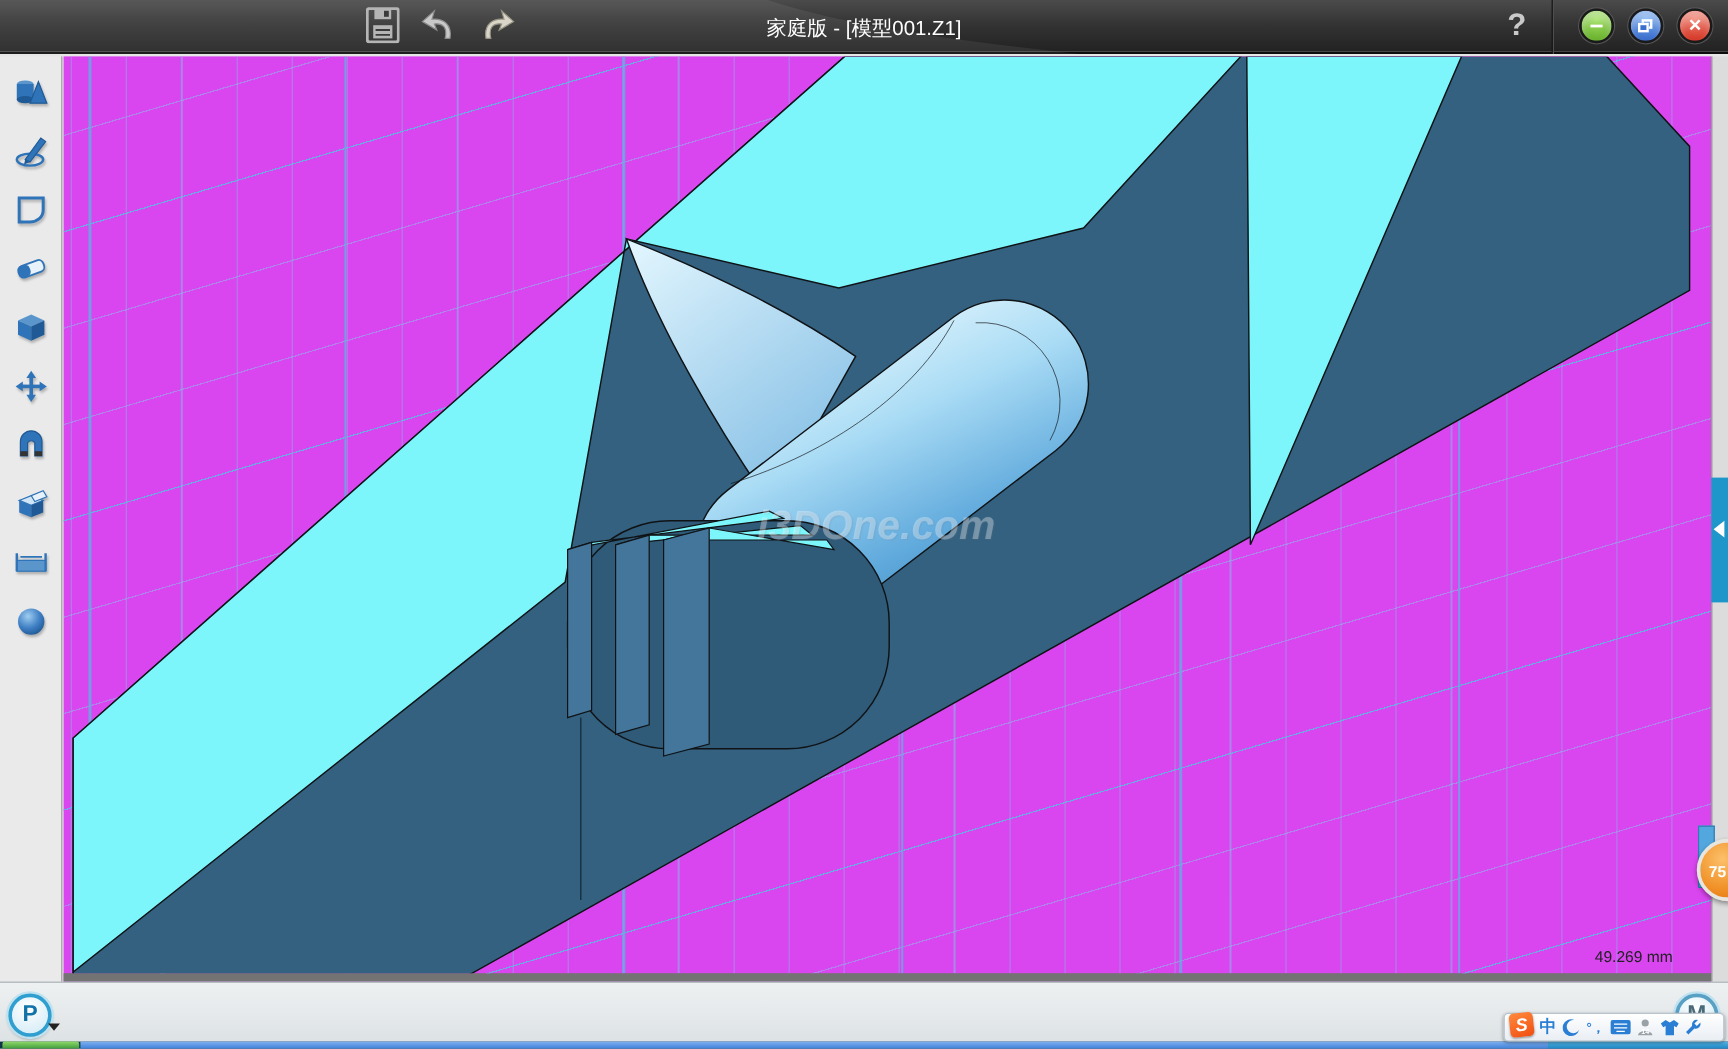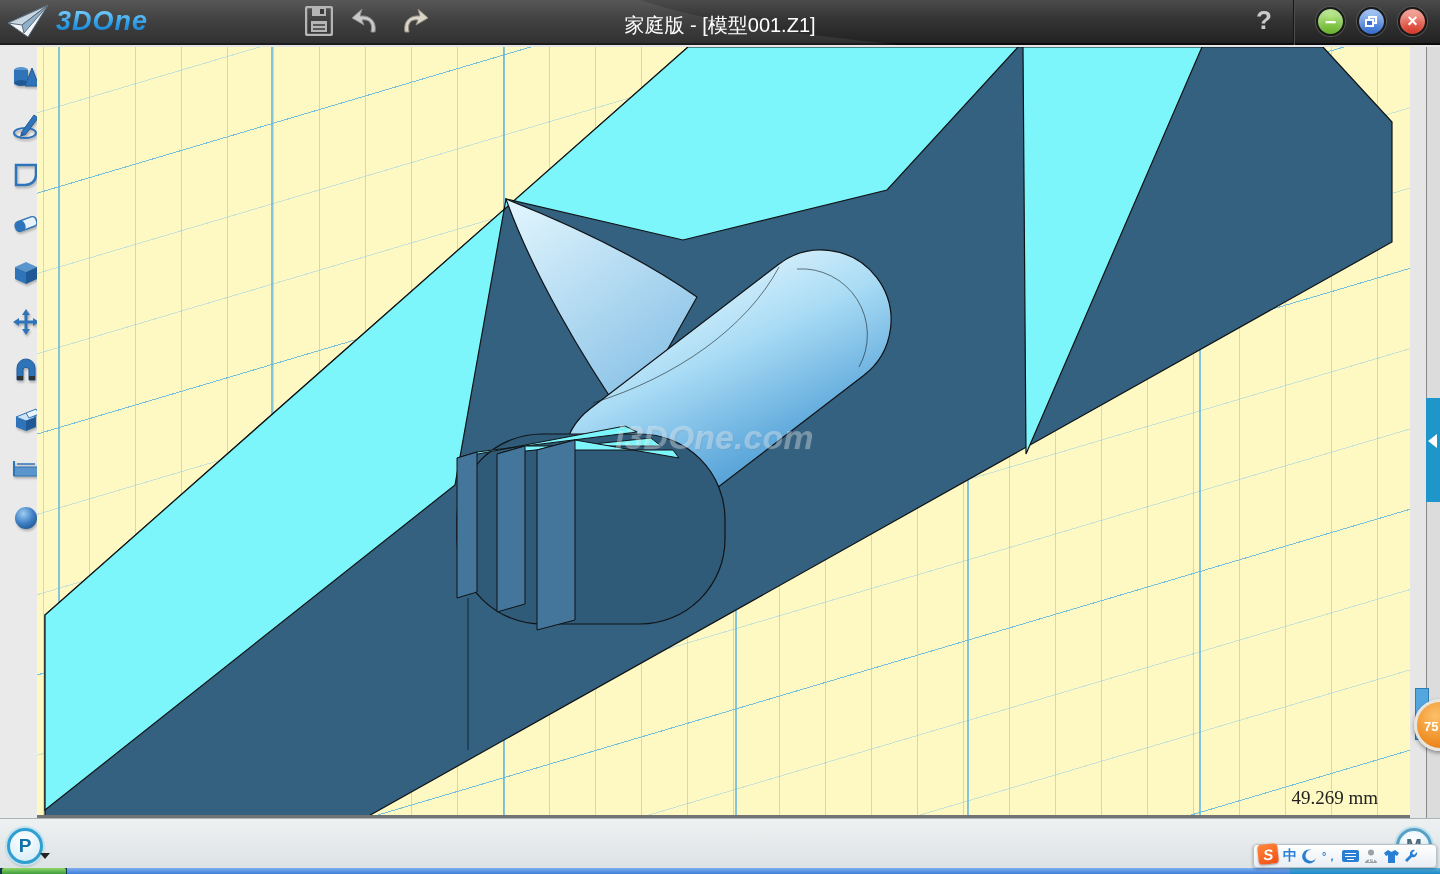--- a/index.html
+++ b/index.html
@@ -9,21 +9,21 @@
   
   #titlebar { position:absolute; left:0; top:0; width:1440px; height:45px;
     background:linear-gradient(180deg,#4b4b4b 0%,#343434 45%,#222 100%);
     border-bottom:2px solid #0c0c0c; }
   #titlebar svg.swoosh { position:absolute; left:0; top:0; }
   #logo { position:absolute; left:6px; top:3px; display:flex; align-items:center; gap:6px; }
   #logo .brand { font-size:27px; font-weight:bold; font-style:italic; letter-spacing:1px;
     background:linear-gradient(180deg,#8fdcff 0%,#2e9fe8 55%,#1270c0 100%);
     -webkit-background-clip:text; background-clip:text; color:transparent; }
   .tb-icons { position:absolute; top:6px; display:flex; gap:18px; align-items:center; }
-  #title-text { position:absolute; left:0; right:0; top:12px; text-align:center; color:#fff; font-size:20px; }
+  #title-text { position:absolute; left:0; right:0; top:12px; text-align:center; color:#fff; font-size:17px; }
   #help-q { position:absolute; right:168px; top:5px; color:#c9c9c9; font-size:26px; font-weight:bold; cursor:default; }
   #tb-divider { position:absolute; right:146px; top:0; width:1px; height:45px; background:#161616; box-shadow:1px 0 0 #4e4e4e; }
   .winbtn { position:absolute; top:7px; width:29px; height:29px; border-radius:50%;
     border:2px solid #1a1a1a; box-shadow:0 0 0 1px #555, inset 0 6px 8px rgba(255,255,255,.45);
     display:flex; align-items:center; justify-content:center; color:#fff; font-weight:bold; cursor:pointer; }
   #btn-min   { right:95px;  background:radial-gradient(circle at 50% 30%,#9fe060,#59a31e); }
   #btn-rest  { right:54px;  background:radial-gradient(circle at 50% 30%,#7ab0f0,#2356c0); }
   #btn-close { right:13px;  background:radial-gradient(circle at 50% 30%,#f08070,#cc2211); font-size:18px; }
   #btn-min span { font-size:20px; line-height:20px; }
   .rest-sq { position:relative; width:13px; height:11px; }
@@ -31,36 +31,36 @@
   .rest-sq i:first-child { left:3px; top:0; } .rest-sq i:last-child { left:0; top:3px; background:#3a6fd0; }
 
   
   #lefttools { position:absolute; left:0; top:47px; width:52px; height:771px; background:#eaeaea;
     border-right:1px solid #9c9c9c; display:flex; flex-direction:column; align-items:center;
     padding-top:14px; gap:17px; }
   .ltool { width:32px; height:32px; display:flex; align-items:center; justify-content:center; cursor:pointer;
     filter:drop-shadow(1px 2px 1px rgba(0,0,0,.25)); }
 
   
-  #viewport { position:absolute; left:37px; top:47px; width:1373px; height:771px; background:#fef9c3; overflow:hidden;
-    border-bottom:3px solid #737373; }
+  #viewport { position:absolute; left:53px; top:47px; width:1373px; height:771px; background:#d946ef; overflow:hidden;
+    border-bottom:7px solid #737373; }
   #grid-diag { position:absolute; left:-300px; top:-300px; width:2200px; height:1500px;
     transform:rotate(-16.5deg); transform-origin:center;
     background:
       repeating-linear-gradient(180deg, rgba(90,180,225,.75) 0 1px, transparent 1px 231px),
       repeating-linear-gradient(180deg, rgba(130,200,232,.45) 0 1px, transparent 1px 77px); }
   #grid-vert { position:absolute; inset:0;
     background:
       repeating-linear-gradient(90deg, rgba(90,180,225,.75) 0 2px, transparent 2px 232px),
       repeating-linear-gradient(90deg, rgba(125,195,228,.5) 0 1px, transparent 1px 46px);
     background-position:234px 0, 6px 0; }
   #scene { position:absolute; left:0; top:0; }
   #watermark { font-style:italic; font-weight:bold; }
-  #measure { position:absolute; right:32px; bottom:6px; font-family:Liberation Serif, serif;
-    font-size:19px; color:#222; }
+  #measure { position:absolute; right:32px; bottom:6px; font-family:Liberation Sans, sans-serif;
+    font-size:13px; color:#222; }
 
   
   #rightstrip { position:absolute; right:0; top:47px; width:14px; height:771px; background:#dcdcdc; border-left:1px solid #8a8a8a; }
   #panel-tab { position:absolute; right:0; top:398px; width:14px; height:104px; background:#1e96c9; cursor:pointer; }
   #panel-tab .arr { position:absolute; left:2px; top:36px; width:0; height:0;
     border-top:7px solid transparent; border-bottom:7px solid transparent; border-right:9px solid #fff; }
   #float-rect { position:absolute; left:1415px; top:688px; width:14px; height:52px; background:#52a8de; border:1px solid #2f7db3; }
   #speedball { position:absolute; left:1414px; top:699px; width:52px; height:52px; border-radius:50%;
     background:radial-gradient(circle at 40% 30%,#fcc06a,#f09026 60%,#e06c0c); border:3px solid #e8e4de;
     box-shadow:0 2px 4px rgba(0,0,0,.4); color:#fff; font-weight:bold; font-size:13px; cursor:pointer; }
@@ -97,28 +97,20 @@
 </style>
 </head>
 <body>
 
 <div id="app">
 
   <div id="titlebar">
     <svg class="swoosh" width="1440" height="45">
       <path d="M0,0 H640 C700,20 780,32 900,45 H0 Z" fill="rgba(255,255,255,0.07)"></path>
     </svg>
-    <div id="logo">
-      <svg width="44" height="36" viewBox="0 0 44 36">
-        <polygon points="2,20 42,2 22,34" fill="#f2f6fa" stroke="#5a6a78" stroke-width="1"></polygon>
-        <polygon points="2,20 42,2 16,22" fill="#c8d6e2" stroke="#5a6a78" stroke-width="1"></polygon>
-        <polygon points="16,22 42,2 18,30" fill="#8fb0c8" stroke="#5a6a78" stroke-width="1"></polygon>
-      </svg>
-      <span class="brand">3DOne</span>
-    </div>
 
     <div class="tb-icons" style="left:305px;">
       <svg width="28" height="30" viewBox="0 0 28 30">
         <rect x="1" y="1" width="26" height="28" rx="2" fill="none" stroke="#b5b5b5" stroke-width="2.5"></rect>
         <rect x="7" y="1" width="14" height="9" fill="#b5b5b5"></rect>
           <rect x="15" y="3" width="4" height="5" fill="#3a3a3a"></rect>
         <rect x="6" y="15" width="16" height="11" fill="#b5b5b5"></rect>
         <line x1="8" y1="19" x2="20" y2="19" stroke="#3a3a3a" stroke-width="1.5"></line>
         <line x1="8" y1="23" x2="20" y2="23" stroke="#3a3a3a" stroke-width="1.5"></line>
       </svg>

